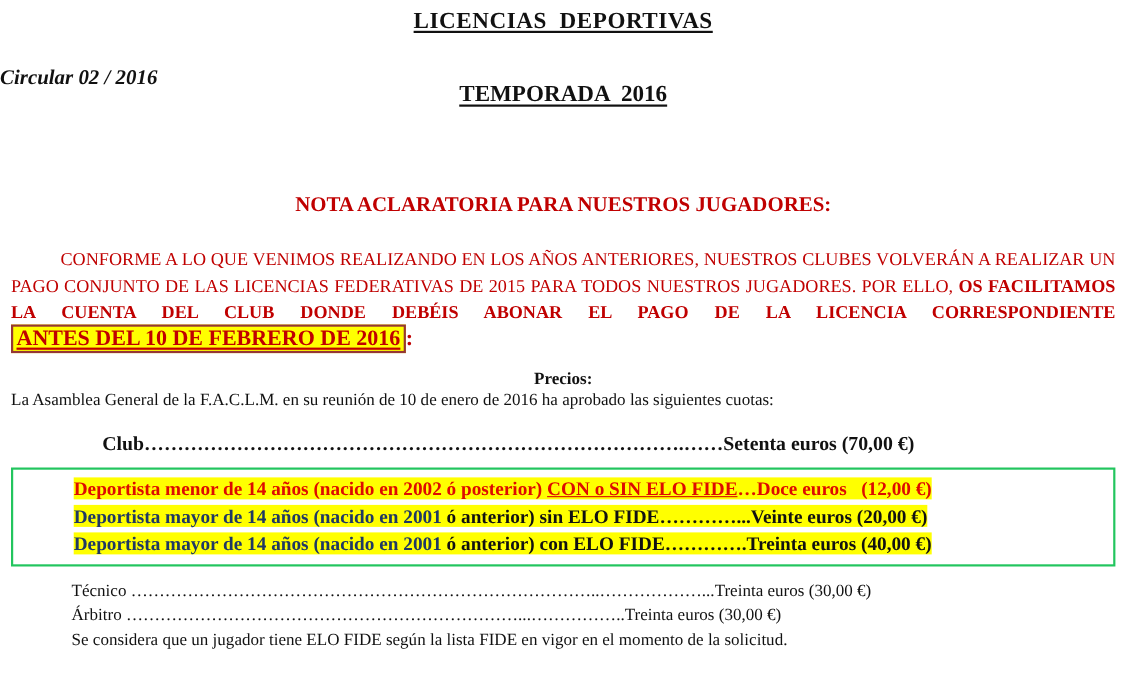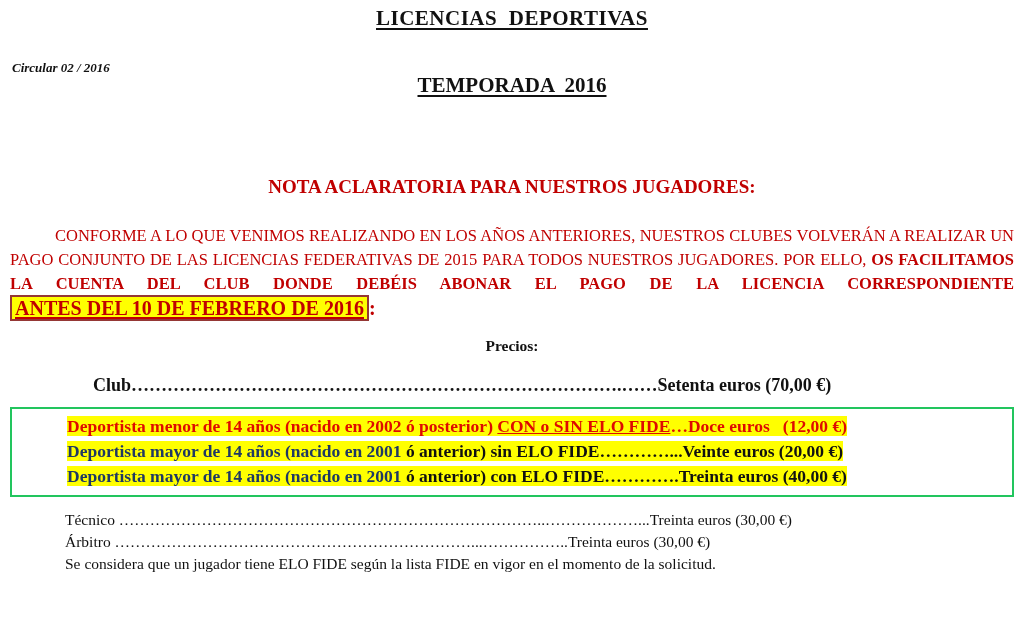--- a/index.html
+++ b/index.html
@@ -11,22 +11,22 @@
   .page { padding:0 10px; }
 
   .doc-title {
     text-align:center; margin-top:6px;
     font-size:21px; font-weight:bold; letter-spacing:.5px;
     white-space:pre;
   }
   .doc-title span, .doc-subtitle span { text-decoration:underline; text-decoration-thickness:2px; text-underline-offset:3px;text-align:right; }
 
   .circular {
-    position:absolute; left:12px; top:60px;
-    font-size:13px; font-weight:bold; font-style:italic;
+    position:absolute; left:0; top:60px;
+    font-size:19px; font-weight:bold; font-style:italic;
   }
 
   .doc-subtitle {
     text-align:center; margin-top:42px;
     font-size:21px; font-weight:bold; white-space:pre;
   }
 
   .note-heading {
     text-align:center; margin-top:78px;
     font-size:19px; font-weight:bold; color:var(--red);
@@ -84,20 +84,21 @@
   <div class="circular">Circular 02 / 2016</div>
 
   <div class="doc-subtitle"><span>TEMPORADA  2016</span></div>
 
   <div class="note-heading">NOTA ACLARATORIA PARA NUESTROS JUGADORES:</div>
 
   <p class="main-paragraph"><span>CONFORME A LO QUE VENIMOS REALIZANDO EN LOS AÑOS ANTERIORES, NUESTROS CLUBES VOLVERÁN A REALIZAR UN PAGO CONJUNTO DE LAS LICENCIAS FEDERATIVAS DE 2015 PARA TODOS NUESTROS JUGADORES. POR ELLO, </span><span class="bold-part">OS FACILITAMOS LA CUENTA DEL CLUB DONDE DEBÉIS ABONAR EL PAGO DE LA LICENCIA CORRESPONDIENTE </span><span class="deadline-highlight">ANTES DEL 10 DE FEBRERO DE 2016</span><span class="deadline-suffix">:</span></p>
 
 
   <div class="prices-heading">Precios:</div>
+  <div class="prices-intro">La Asamblea General  de la  F.A.C.L.M. en su reunión de 10 de enero de 2016 ha aprobado las siguientes cuotas:</div>
 
   <div class="club-line">Club……………………………………………………………………….……Setenta euros (70,00 €)</div>
 
   <div class="fee-box">
     <div class="fee-line"><span class="hl"><span style="color: rgb(222, 11, 0); font-weight: bold;">Deportista menor de 14 años (nacido en 2002 ó posterior) </span><span style="color: rgb(222, 11, 0); font-weight: bold; text-decoration: underline;">CON o SIN ELO FIDE</span><span style="color: rgb(222, 11, 0); font-weight: bold;">…Doce euros   (12,00 €)</span></span></div>
     <div class="fee-line"><span class="hl"><span style="color: rgb(31, 56, 100); font-weight: bold;">Deportista mayor de 14 años (nacido en 2001 </span><span style="color: rgb(17, 17, 17); font-weight: bold;">ó anterior) sin ELO FIDE…………...Veinte euros (20,00 €)</span></span></div>
     <div class="fee-line"><span class="hl"><span style="color: rgb(31, 56, 100); font-weight: bold;">Deportista mayor de 14 años (nacido en 2001 </span><span style="color: rgb(17, 17, 17); font-weight: bold;">ó anterior) con ELO FIDE………….Treinta euros (40,00 €)</span></span></div>
   </div>
 
   <div class="footer-block">

